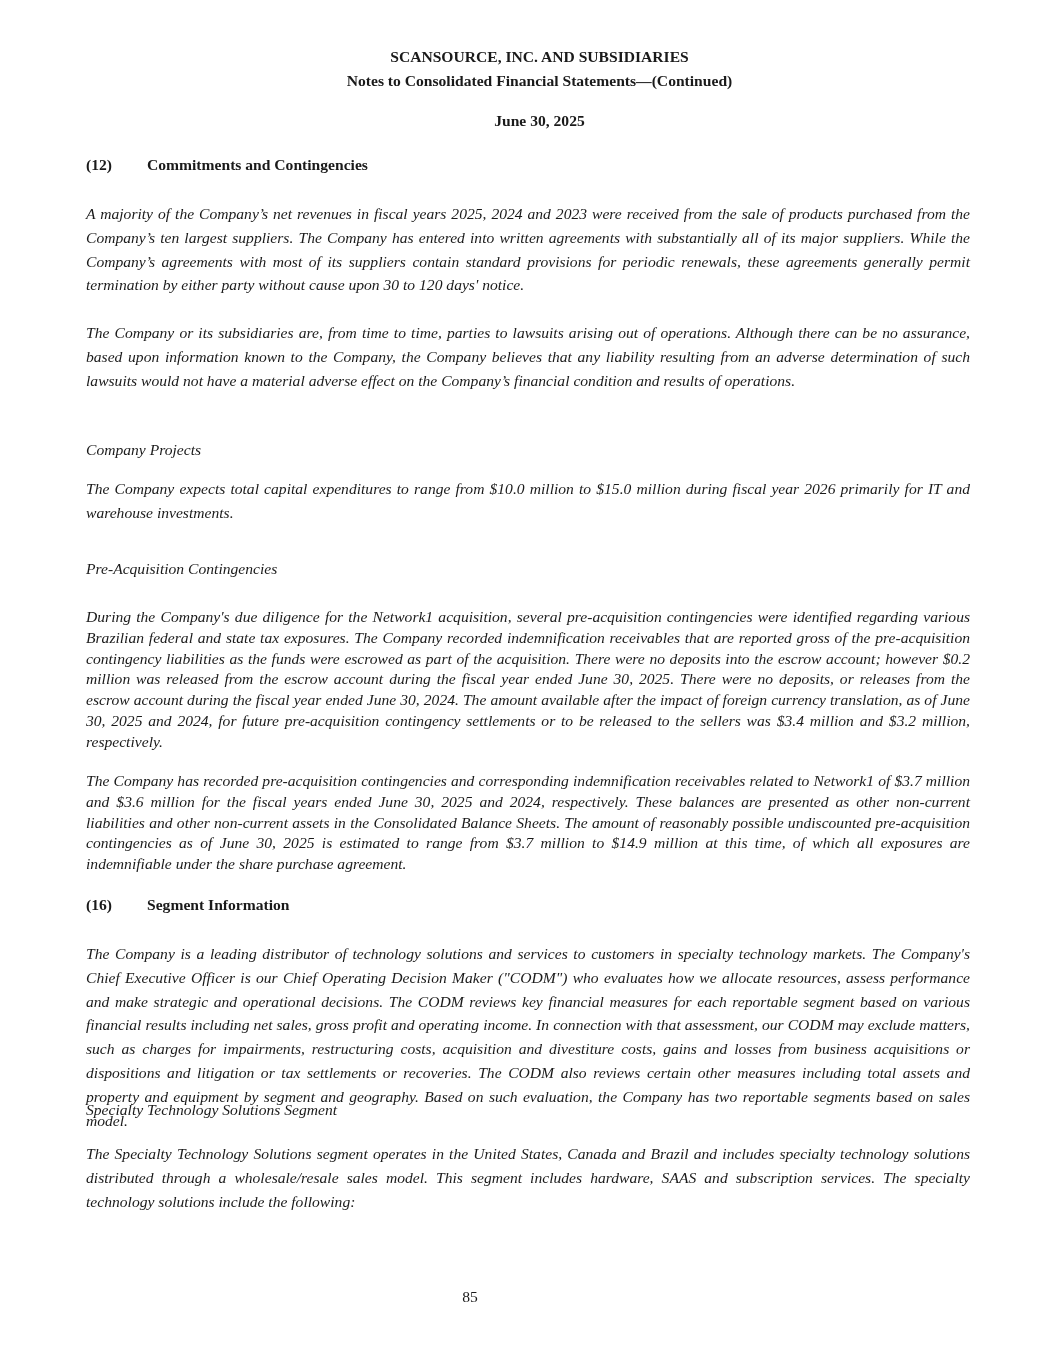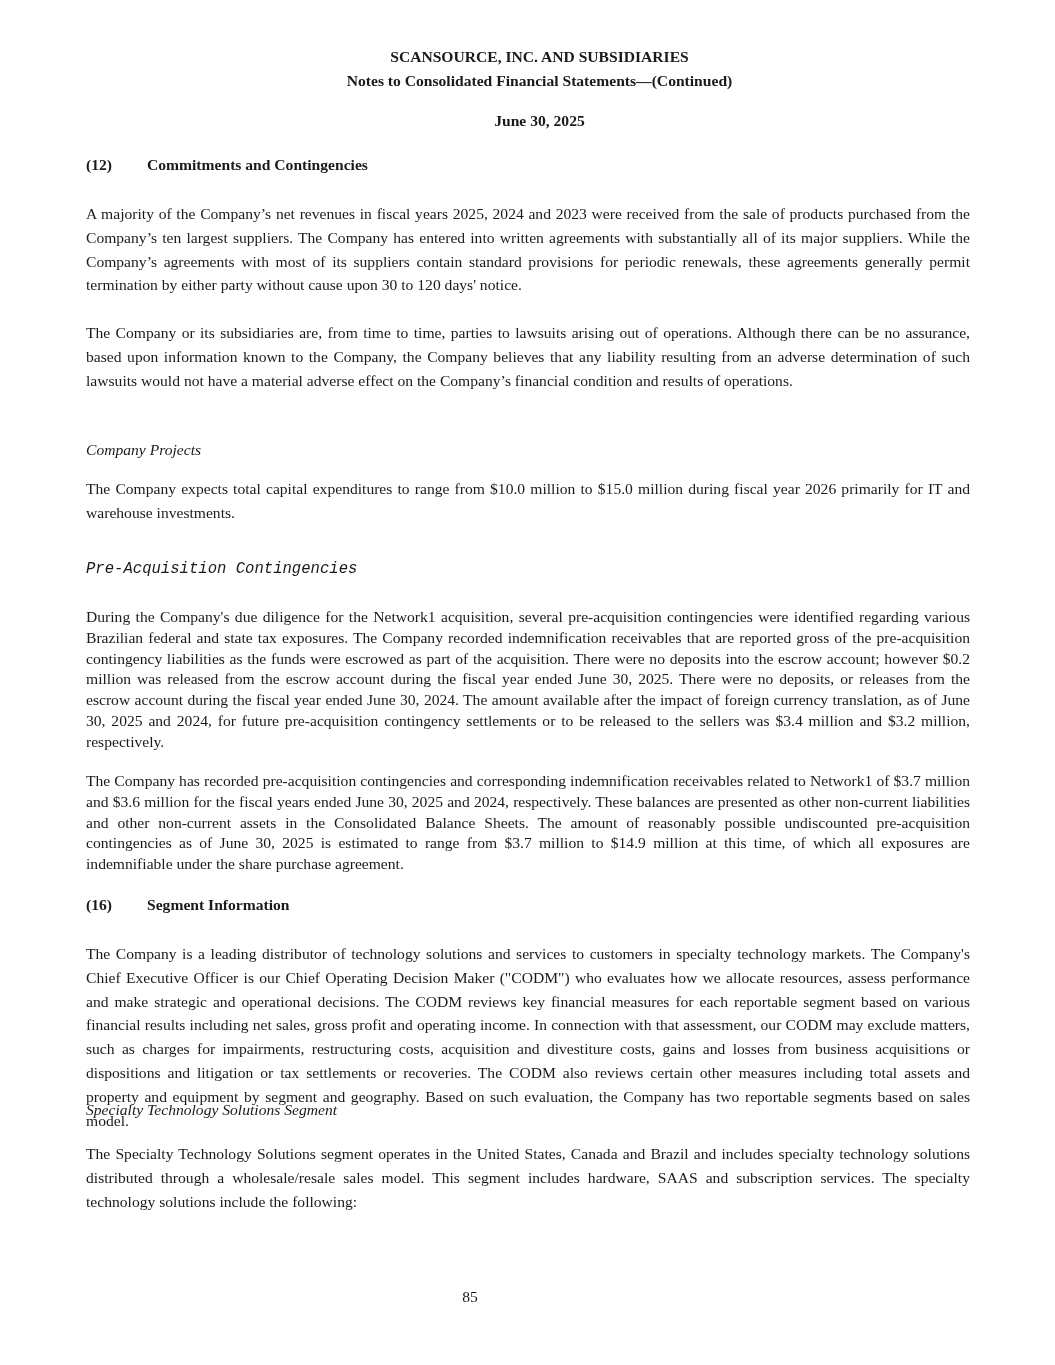--- a/index.html
+++ b/index.html
@@ -6,21 +6,21 @@
   body {
     width: 1055px; height: 1365px; position: relative; overflow: hidden;
     font-family: "Liberation Serif", "DejaVu Serif", serif;
     color: #1a1a1a; font-size: 15.6px;
   }
   .header { position: absolute; left: 0; width: 1055px; text-align: center; font-weight: bold; font-size: 15.6px; padding-left: 12px; }
   .h1 { top: 48px; }
   .h2 { top: 72px; }
   .h3 { top: 112px; }
   .block { position: absolute; left: 86px; width: 884px; }
-  .justify { text-align: justify; text-align-last: left; }
+  .justify { text-align: justify; text-align-last: left; font-style: italic; }
   .lh24 { line-height: 23.8px; }
   .lh21 { line-height: 20.8px; }
   .section-head { font-weight: bold; }
   .section-head .num { display: inline-block; width: 61px; }
   .italic { font-style: italic; }
   .page-num { position: absolute; left: 0; width: 940px; top: 1288px; text-align: center; }
 </style>
 </head>
 <body>
 
@@ -33,21 +33,21 @@
 </div>
 
 <div class="block justify lh24" style="top:202px;">A majority of the Company’s net revenues in fiscal years 2025, 2024 and 2023 were received from the sale of products purchased from the Company’s ten largest suppliers. The Company has entered into written agreements with substantially all of its major suppliers. While the Company’s agreements with most of its suppliers contain standard provisions for periodic renewals, these agreements generally permit termination by either party without cause upon 30 to 120 days' notice.</div>
 
 <div class="block justify lh24" style="top:321px;">The Company or its subsidiaries are, from time to time, parties to lawsuits arising out of operations. Although there can be no assurance, based upon information known to the Company, the Company believes that any liability resulting from an adverse determination of such lawsuits would not have a material adverse effect on the Company’s financial condition and results of operations.</div>
 
 <div class="block italic" style="top:441px;">Company Projects</div>
 
 <div class="block justify lh24" style="top:477px;">The Company expects total capital expenditures to range from $10.0 million to $15.0 million during fiscal year 2026 primarily for IT and warehouse investments.</div>
 
-<div class="block italic" style="top:560px;font-family:Liberation Mono, monospace;">Pre-Acquisition Contingencies</div>
+<div class="block italic" style="top:560px;">Pre-Acquisition Contingencies</div>
 
 <div class="block justify lh21" style="top:607px;">During the Company's due diligence for the Network1 acquisition, several pre-acquisition contingencies were identified regarding various Brazilian federal and state tax exposures. The Company recorded indemnification receivables that are reported gross of the pre-acquisition contingency liabilities as the funds were escrowed as part of the acquisition. There were no deposits into the escrow account; however $0.2 million was released from the escrow account during the fiscal year ended June 30, 2025. There were no deposits, or releases from the escrow account during the fiscal year ended June 30, 2024. The amount available after the impact of foreign currency translation, as of June 30, 2025 and 2024, for future pre-acquisition contingency settlements or to be released to the sellers was $3.4 million and $3.2 million, respectively.</div>
 
 <div class="block justify lh21" style="top:771px;">The Company has recorded pre-acquisition contingencies and corresponding indemnification receivables related to Network1 of $3.7 million and $3.6 million for the fiscal years ended June 30, 2025 and 2024, respectively. These balances are presented as other non-current liabilities and other non-current assets in the Consolidated Balance Sheets. The amount of reasonably possible undiscounted pre-acquisition contingencies as of June 30, 2025 is estimated to range from $3.7 million to $14.9 million at this time, of which all exposures are indemnifiable under the share purchase agreement.</div>
 
 <div class="block section-head" style="top:896px;">
   <span class="num">(16)</span><span>Segment Information</span>
 </div>
 
 <div class="block justify lh24" style="top:942px;">The Company is a leading distributor of technology solutions and services to customers in specialty technology markets. The Company's Chief Executive Officer is our Chief Operating Decision Maker ("CODM") who evaluates how we allocate resources, assess performance and make strategic and operational decisions. The CODM reviews key financial measures for each reportable segment based on various financial results including net sales, gross profit and operating income. In connection with that assessment, our CODM may exclude matters, such as charges for impairments, restructuring costs, acquisition and divestiture costs, gains and losses from business acquisitions or dispositions and litigation or tax settlements or recoveries. The CODM also reviews certain other measures including total assets and property and equipment by segment and geography. Based on such evaluation, the Company has two reportable segments based on sales model.</div>

